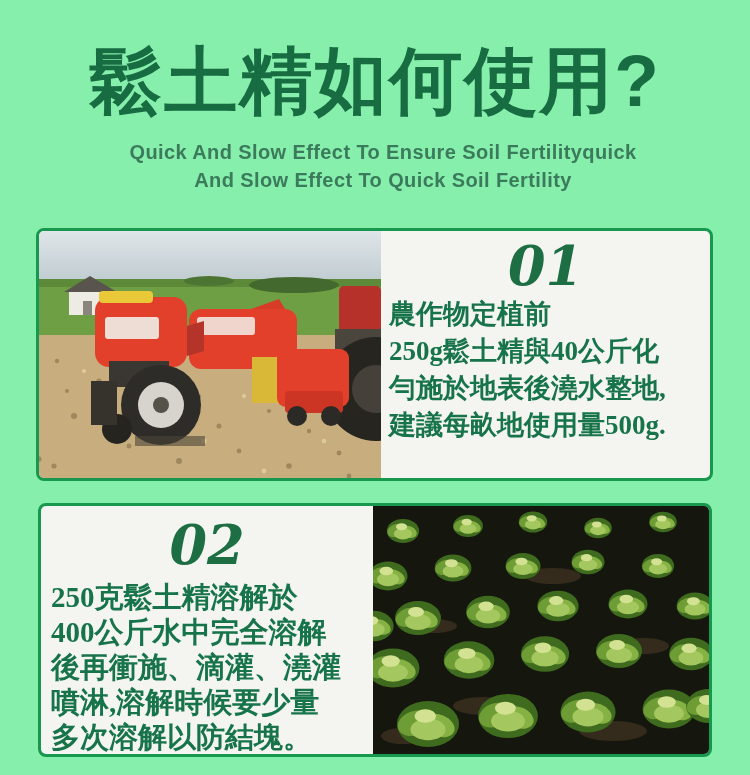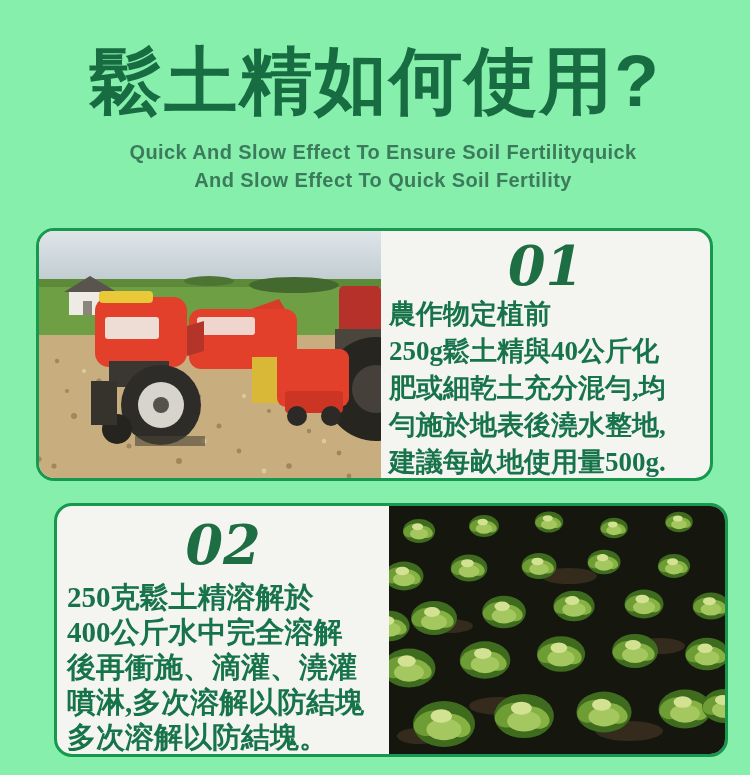--- a/index.html
+++ b/index.html
@@ -14,25 +14,25 @@
   }
   .subtitle{
     position:absolute;top:138px;left:0;width:750px;
     text-align:center;color:#3b7b5b;font-size:20px;font-weight:600;
     line-height:28px;letter-spacing:0.4px;padding-left:8px;
   }
 
   
   .card{
     position:absolute;box-sizing:border-box;
-    border:3px solid #17984e;border-radius:18px;
+    border:3px solid #17984e;border-radius:8px;
     background:#f4f4f1;overflow:hidden;display:flex;
   }
   .card1{left:36px;top:228px;width:677px;height:253px;}
-  .card2{left:54px;top:503px;width:674px;height:254px;}
+  .card2{left:38px;top:503px;width:674px;height:254px;}
 
   .photo{height:100%;flex:0 0 auto;display:block;}
   .photo svg{display:block;width:100%;height:100%;}
   .photo1{width:342px;}
   .photo2{width:336px;}
 
   .texts{flex:1 1 auto;position:relative;}
 
   .script-num{
     font-family:"DejaVu Serif","Liberation Serif",serif;
@@ -142,37 +142,36 @@
         <rect x="96" y="205" width="70" height="10" fill="#4a4436" opacity="0.6"></rect>
         <polygon points="148,95 165,90 165,120 148,125" fill="#b5342a"></polygon>
       </svg>
     </div>
 
     <div class="texts">
       <div class="script-num num1">01</div>
       <div class="body-text bt1">
         <div class="line">農作物定植前</div>
         <div class="line">250g鬆土精與40公斤化</div>
-        <div class="line">肥或細乾土充分混勻,均</div>
         <div class="line">勻施於地表後澆水整地,</div>
         <div class="line">建議每畝地使用量500g.</div>
 
       </div>
     </div>
   </div>
 
   <div class="card card2">
 
     <div class="texts">
       <div class="script-num num2">02</div>
       <div class="body-text bt2">
         <div class="line">250克鬆土精溶解於</div>
         <div class="line">400公斤水中完全溶解</div>
         <div class="line">後再衝施、滴灌、澆灌</div>
-        <div class="line">噴淋,多次溶解以防結塊</div>
+        <div class="line">噴淋,溶解時候要少量</div>
         <div class="line">多次溶解以防結塊。</div>
       </div>
     </div>
 
     <div class="photo photo2">
       <svg viewBox="0 0 336 248" preserveAspectRatio="none">
         <defs>
           <g id="cab">
             <ellipse rx="23" ry="17" fill="#3f6b1e"></ellipse>
             <ellipse cx="-9" cy="-4" rx="13" ry="9" fill="#6e9c35" transform="rotate(-20)"></ellipse>

